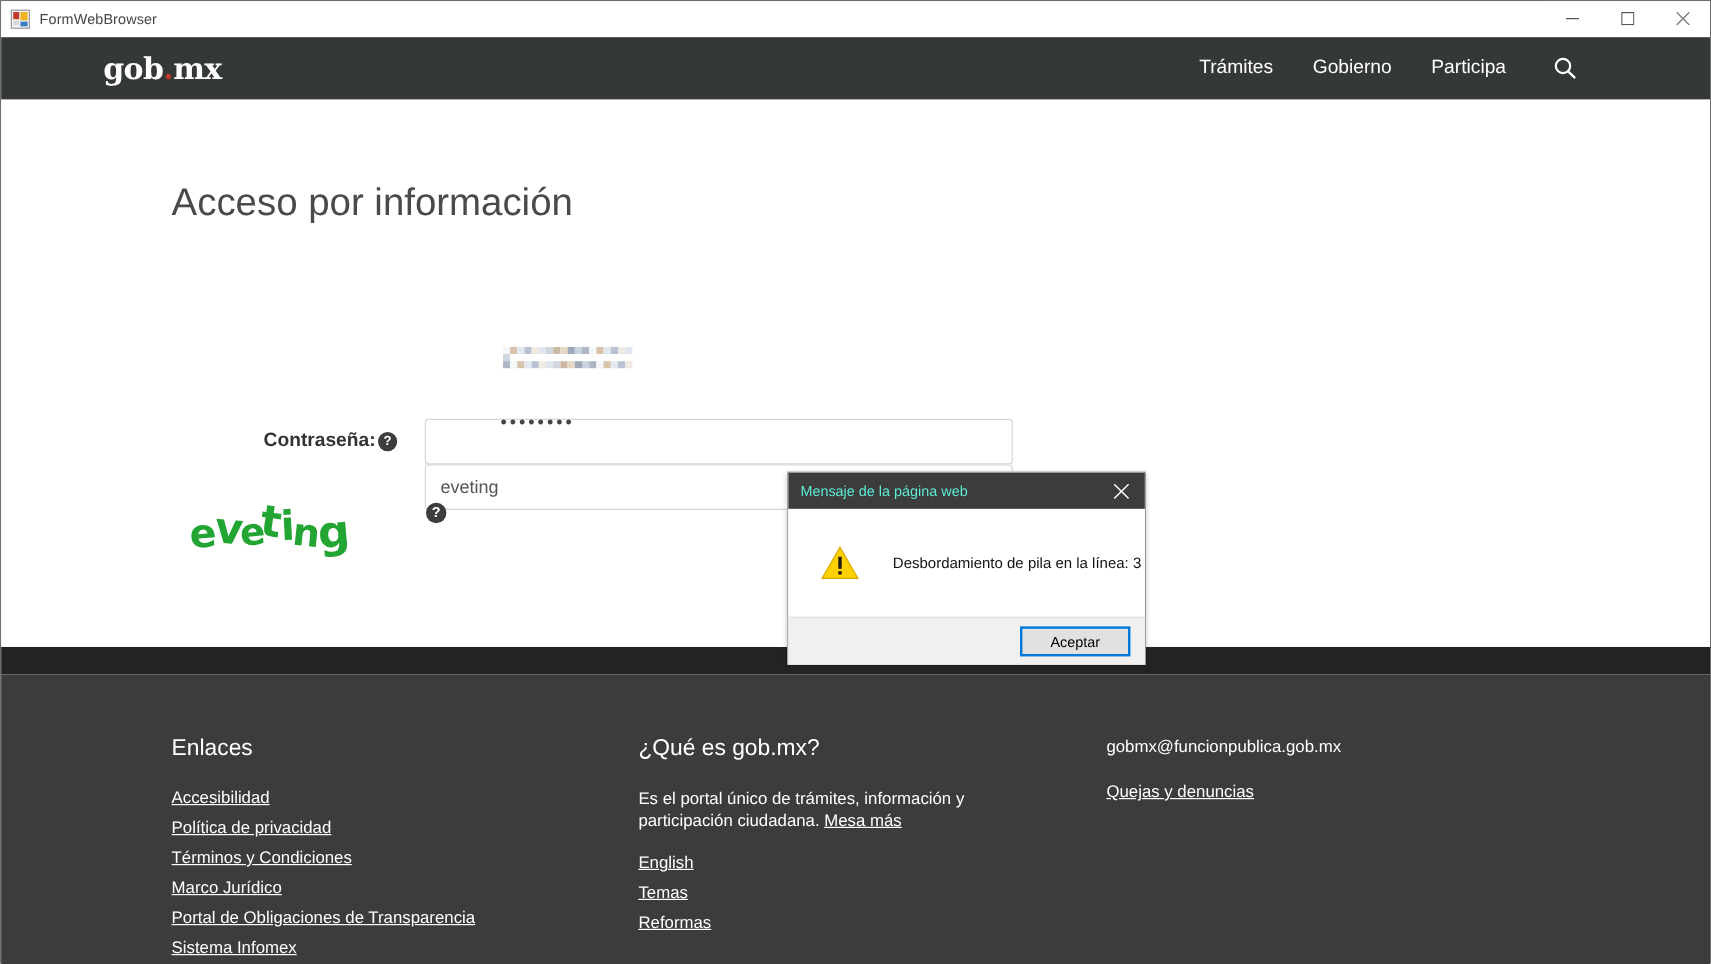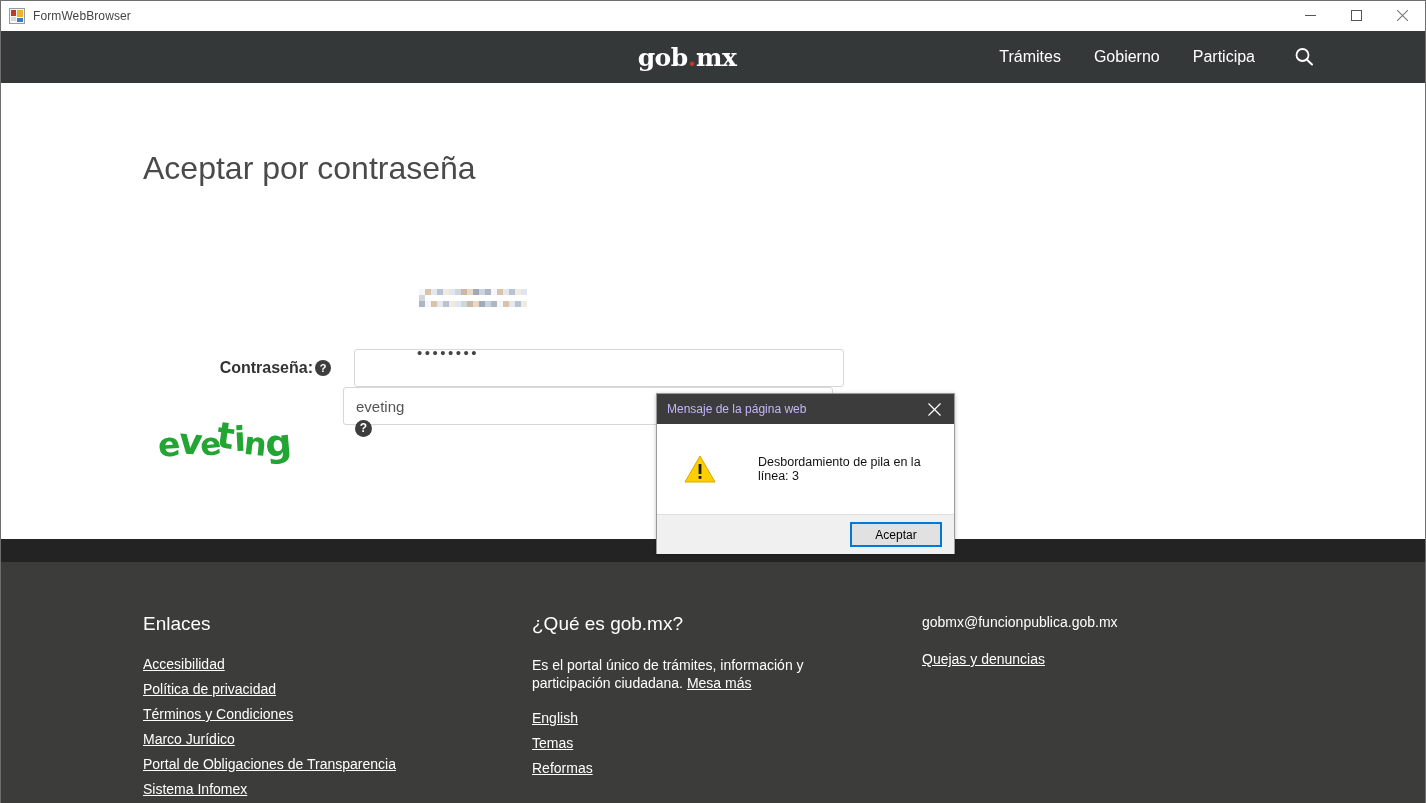--- a/index.html
+++ b/index.html
@@ -48,23 +48,22 @@
     display: flex; align-items: center; justify-content: center;
     background: #ffffff;
   }
   .wc-btn svg { display: block; }
 
   
   #navbar {
     height: 52px;
     background: #353839;
     display: flex; align-items: center;
-    padding-left: 58px; padding-right: 110px;
-    position: relative;
-    justify-content: center;
+    padding-left: 85px; padding-right: 110px;
+    position: relative;
   }
   #brand {
     font-family: "DejaVu Serif", serif;
     font-size: 25px; font-weight: bold;
     color: #ffffff; letter-spacing: -0.5px;
   }
   #brand .dot { color: #c0392b; }
   #nav-links {
     position: absolute; right: 110px; top: 0;
     height: 52px; display: flex; align-items: center; gap: 33px;
@@ -194,36 +193,36 @@
     box-shadow: 0 1px 4px rgba(0,0,0,0.25);
     z-index: 50;
   }
   #dialog-titlebar {
     height: 30px; background: #3c3c3c;
     display: flex; align-items: center;
     padding-left: 10px;
     position: relative;
   }
   #dialog-title {
-    font-size: 12px; color: #c4b5fd;
+    font-size: 12px; color: #5eead4;
   }
   #dialog-close {
     position: absolute; right: 0; top: 0;
     width: 40px; height: 30px;
     display: flex; align-items: center; justify-content: center;
   }
   #dialog-body {
     height: 90px; background: #ffffff;
     display: flex; align-items: center;
     padding-left: 27px;
   }
   #warn-icon { width: 32px; height: 30px; flex: 0 0 auto; }
   #dialog-message {
     font-size: 12.5px; color: #111111;
-    margin-left: 42px;
+    margin-left: 28px;
   }
   #dialog-footer {
     height: 40px; background: #f0f0f0;
     border-top: 1px solid #dfdfdf;
     display: flex; align-items: center; justify-content: flex-end;
     padding-right: 12px;
   }
   #accept-button {
     width: 92px; height: 25px;
     background: #e1e1e1;
@@ -275,34 +274,34 @@
       <div id="search-icon-btn">
         <svg width="20" height="20" viewBox="0 0 20 20">
           <circle cx="8.5" cy="8" r="6" fill="none" stroke="#ffffff" stroke-width="1.8"></circle>
           <line x1="12.8" y1="12.5" x2="18" y2="17.5" stroke="#ffffff" stroke-width="2" stroke-linecap="round"></line>
         </svg>
       </div>
     </div>
   </div>
 
   <div id="content">
-    <h1 id="page-title">Aceptar por contraseña</h1>
+    <h1 id="page-title">Acceso por información</h1>
 
     <div id="rfc-redacted"><i style="background:#f4f6f9"></i><i style="background:#d9c3ab"></i><i style="background:#e3e8ef"></i><i style="background:#b9c2d2"></i><i style="background:#f0eae2"></i><i style="background:#dfe6ef"></i><i style="background:#cfd6de"></i><i style="background:#cbb9a6"></i><i style="background:#e8d9c6"></i><i style="background:#9fa9ba"></i><i style="background:#c9d3e0"></i><i style="background:#aeb6c4"></i><i style="background:#f4f6f9"></i><i style="background:#d9c3ab"></i><i style="background:#e3e8ef"></i><i style="background:#b9c2d2"></i><i style="background:#f0eae2"></i><i style="background:#dfe6ef"></i><i style="background:#cfd6de"></i><br><i style="background:#aeb6c4"></i><i style="background:#f4f6f9"></i><i style="background:#d9c3ab"></i><i style="background:#e3e8ef"></i><i style="background:#b9c2d2"></i><i style="background:#f0eae2"></i><i style="background:#dfe6ef"></i><i style="background:#cfd6de"></i><i style="background:#cbb9a6"></i><i style="background:#e8d9c6"></i><i style="background:#9fa9ba"></i><i style="background:#c9d3e0"></i><i style="background:#aeb6c4"></i><i style="background:#f4f6f9"></i><i style="background:#d9c3ab"></i><i style="background:#e3e8ef"></i><i style="background:#b9c2d2"></i><i style="background:#f0eae2"></i><br><br></div>
 
     <div class="form-row" style="left:80px; top:266px;">
       <div class="form-label">
         <span>Contraseña:</span>
         <span class="help-icon">?</span>
       </div>
       <input class="txt-input" type="text" placeholder="" style="">
     </div>
     <div id="password-dots">••••••••</div>
 
-    <div class="form-row" style="left:69px; top:304px;">
+    <div class="form-row" style="left:80px; top:304px;">
       <div class="form-label">
         <span></span>
       </div>
       <input class="txt-input" type="text" value="eveting" style="">
     </div>
     <div id="captcha-help">
       <span class="help-icon">?</span>
     </div>
 
     <div id="captcha-image">

